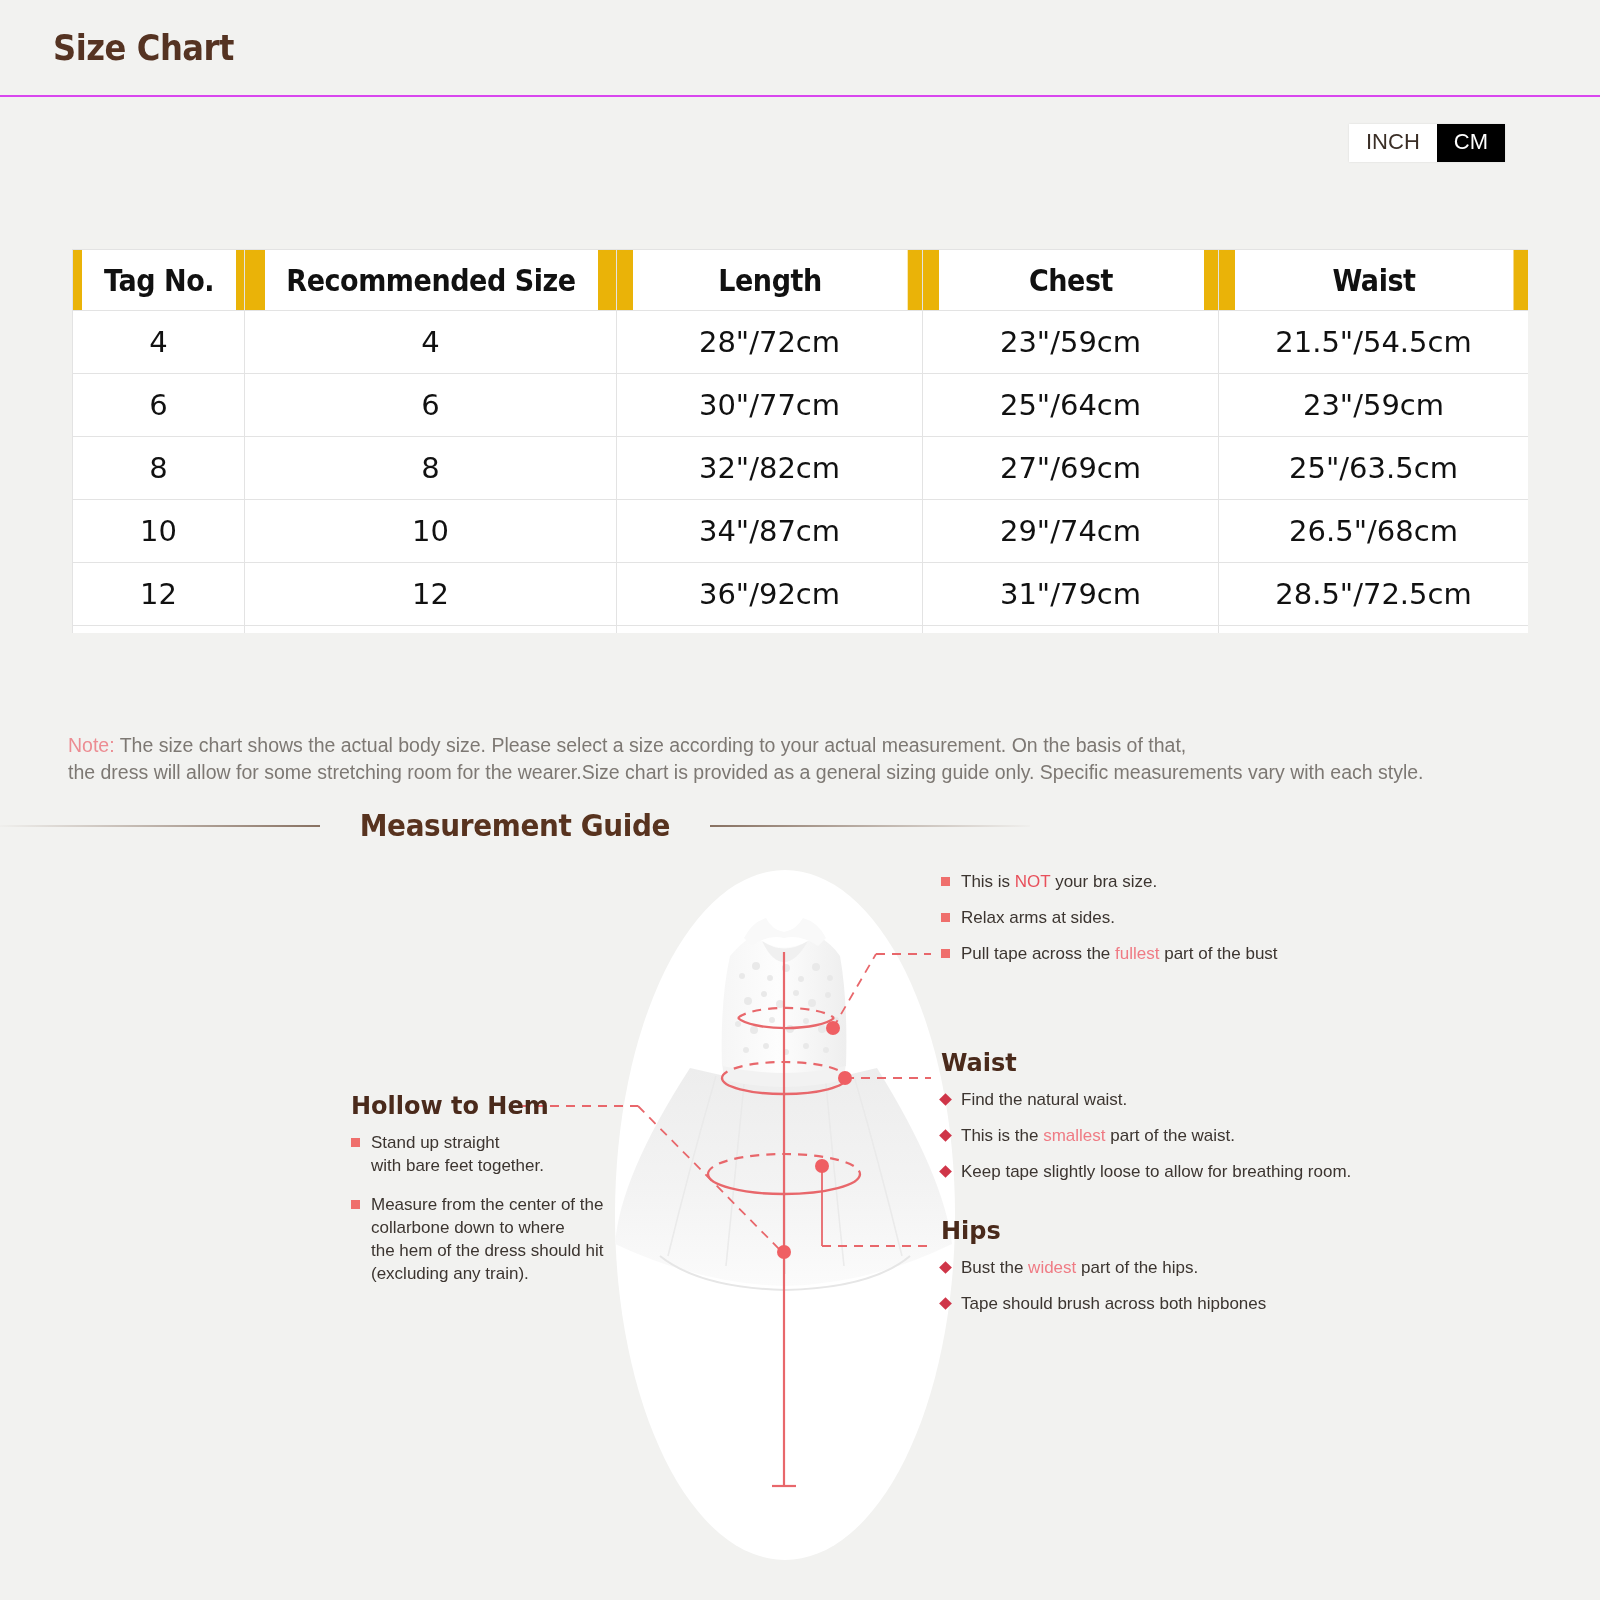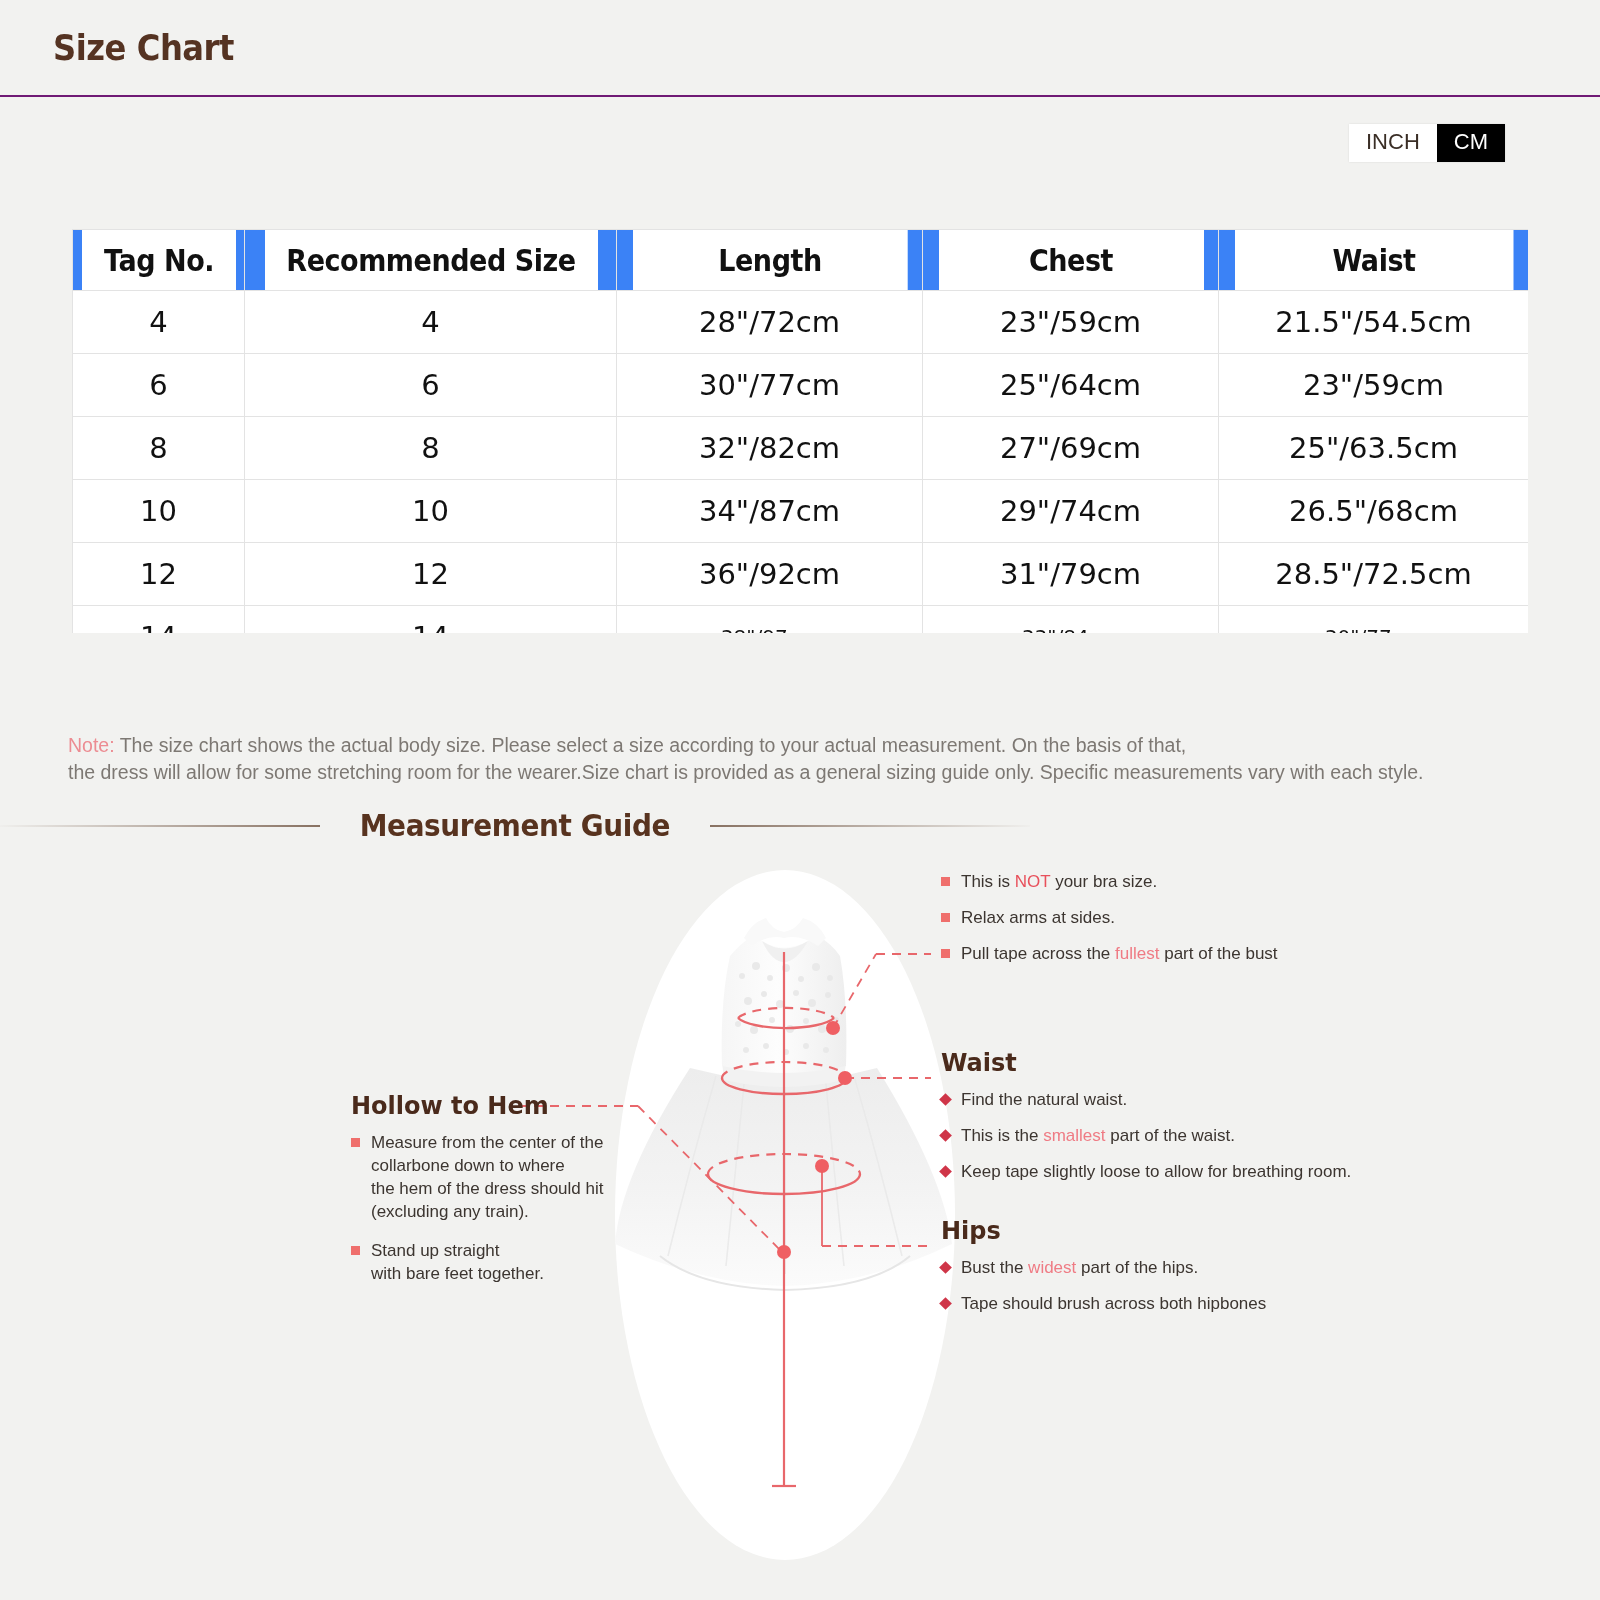--- a/index.html
+++ b/index.html
@@ -11,21 +11,21 @@
     height: 1600px;
     background: #f2f2f0;
     font-family: "Liberation Sans", sans-serif;
     overflow: hidden;
     position: relative;
   }
 
   
   #header {
     height: 97px;
-    border-bottom: 2px solid #701a75;
+    border-bottom: 2px solid #d946ef;
     box-sizing: border-box;
     display: flex;
     align-items: center;
   }
   #page-title {
     font-family: "DejaVu Sans", sans-serif;
     font-size: 35px;
     font-weight: bold;
     color: #553322;
     letter-spacing: -0.5px;
@@ -60,21 +60,22 @@
     left: 72px;
     top: 229px;
     width: 1456px;
     height: 404px;
     overflow: hidden;
   }
   table#size-table {
     border-collapse: collapse;
     width: 1456px;
     table-layout: fixed;
-    background: #3b82f6;
+    background: #eab308;
+    margin-top: 20px;
   }
   table#size-table col.c0 { width: 172px; }
   table#size-table col.c1 { width: 372px; }
   table#size-table col.c2 { width: 306px; }
   table#size-table col.c3 { width: 296px; }
   table#size-table col.c4 { width: 310px; }
   table#size-table th,
   table#size-table td {
     border: 1px solid #e3e3e3;
     text-align: center;
@@ -450,25 +451,25 @@
     <div class="guide-li">
       <span class="bullet-diamond"></span>
       <span><span>Tape should brush across both hipbones</span><span class="hl-pink"></span><span></span></span>
     </div>
   </div>
 
   <div class="guide-block" id="block-hollow">
     <div class="guide-title">Hollow to Hem</div>
     <div class="guide-li">
       <span class="bullet-square"></span>
+      <span style="white-space:pre-line">Stand up straight
+with bare feet together.</span>
+    </div>
+    <div class="guide-li">
+      <span class="bullet-square"></span>
       <span style="white-space:pre-line">Measure from the center of the
 collarbone down to where
 the hem of the dress should hit
 (excluding any train).</span>
     </div>
-    <div class="guide-li">
-      <span class="bullet-square"></span>
-      <span style="white-space:pre-line">Stand up straight
-with bare feet together.</span>
-    </div>
   </div>
 
 </div>
 
 </body></html>

